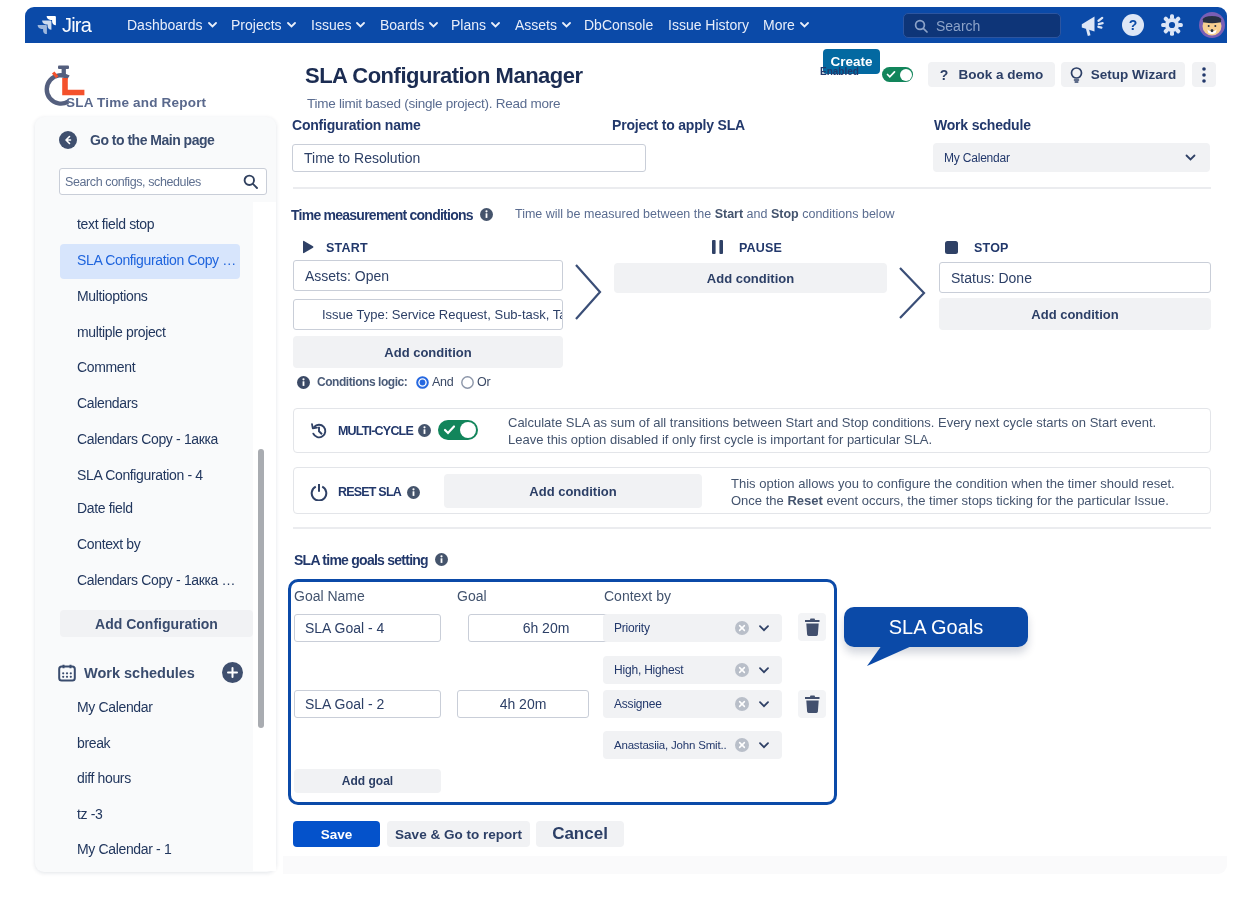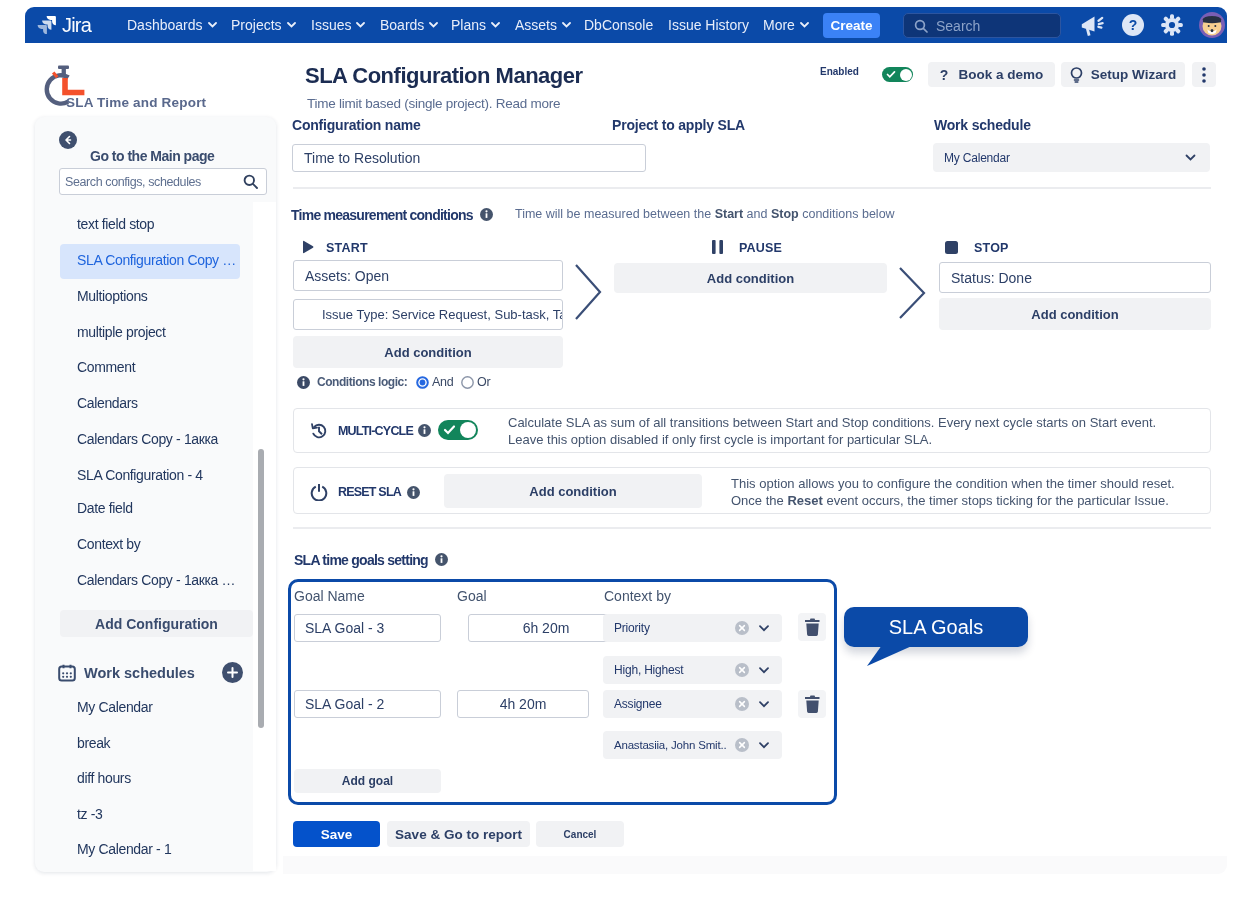--- a/index.html
+++ b/index.html
@@ -3,21 +3,21 @@
 <meta charset="utf-8">
 <style>
   html,body{margin:0;padding:0;background:#fff;}
   body{width:1255px;height:901px;overflow:hidden;font-family:"Liberation Sans",sans-serif;}
   #page{position:relative;width:1255px;height:901px;background:#fff;overflow:hidden;}
   .abs{position:absolute;}
   
   #nav{left:25px;top:7px;width:1202px;height:36px;background:#0b4aa8;border-radius:9px 9px 0 0;}
   .navitem{color:#e8eefa;font-size:14px;display:flex;align-items:center;height:36px;position:absolute;top:0;}
   .navitem svg{margin-left:5px;}
-  #create{background:#3b82f6;border-radius:4px;color:#fff;font-weight:bold;font-size:13.5px;display:flex;align-items:center;justify-content:center;}
+  #create{background:#0369a1;border-radius:4px;color:#fff;font-weight:bold;font-size:13.5px;display:flex;align-items:center;justify-content:center;margin-top:36px;}
   #navsearch{background:#0e3578;border:1px solid #2c55a0;border-radius:5px;display:flex;align-items:center;color:#8da3c9;font-size:14px;}
   
   #sidepanel{left:35px;top:117px;width:241px;height:755px;background:#f9fafb;border-radius:9px;box-shadow:0 1px 4px rgba(9,30,66,.12);}
   .sideitem{position:absolute;left:42px;font-size:14px;letter-spacing:-0.35px;color:#22375e;white-space:nowrap;}
   .lbl{font-weight:bold;font-size:14px;letter-spacing:-0.2px;color:#22386b;white-space:nowrap;}
   .inp{background:#fff;border:1px solid #c9ced8;border-radius:3px;display:flex;align-items:center;font-size:14px;color:#2c3f66;box-sizing:border-box;}
   .sel{background:#f1f2f4;border-radius:4px;display:flex;align-items:center;font-size:12px;letter-spacing:-0.2px;color:#22386b;box-sizing:border-box;}
   .gbtn{background:#f1f2f4;border-radius:4px;display:flex;align-items:center;justify-content:center;font-weight:bold;color:#2c3f66;box-sizing:border-box;}
   .card{border:1px solid #e3e5e9;border-radius:4px;background:#fff;box-sizing:border-box;}
   .divider{height:2px;background:#ebecef;}
@@ -126,21 +126,21 @@
   </svg>
   <div class="abs" style="left:66px;top:95px;font-size:13.5px;font-weight:bold;color:#59688c;letter-spacing:0.2px;">SLA Time and Report</div>
 
   <div id="sidepanel" class="abs">
 
     <div class="abs" style="left:24px;top:14px;width:18px;height:18px;border-radius:50%;background:#3f4f6e;">
       <svg width="18" height="18" viewBox="0 0 18 18">
           <path d="M10.5 5.5 L7 9 l3.5 3.5 M7.2 9 h4.3" stroke="#fff" stroke-width="1.6" fill="none" stroke-linecap="round" stroke-linejoin="round"></path>
         </svg>
     </div>
-    <div class="abs" style="left:55px;top:14px;height:18px;display:flex;align-items:center;font-size:14px;letter-spacing:-0.5px;font-weight:bold;color:#3a4c6e;margin-top:16px;">Go to the Main page</div>
+    <div class="abs" style="left:55px;top:14px;height:18px;display:flex;align-items:center;font-size:14px;letter-spacing:-0.5px;font-weight:bold;color:#3a4c6e;">Go to the Main page</div>
 
     <div class="abs inp" style="left:24px;top:51px;width:208px;height:27px;">
       <span style="margin-left:5px;font-size:12.5px;letter-spacing:-0.4px;color:#5f7090;">Search configs, schedules</span>
       <svg style="margin-left:auto;margin-right:8px" width="15" height="15" viewBox="0 0 15 15">
           <circle cx="6.3" cy="6.3" r="4.7" stroke="#31415f" stroke-width="1.9" fill="none"></circle>
           <path d="M9.9 9.9L14 14" stroke="#31415f" stroke-width="1.9" stroke-linecap="round"></path>
         </svg>
     </div>
 
     <div class="abs" style="left:218px;top:85px;width:23px;height:669px;background:#fff;"></div>
@@ -331,21 +331,21 @@
       <rect x="5.6" y="5.3" width="1.8" height="4.6" fill="#fff"></rect>
       <circle cx="6.5" cy="3.3" r="1.1" fill="#fff"></circle>
     </svg>
 
   <div class="abs" style="left:288px;top:579px;width:549px;height:226px;border:3px solid #0b4aa8;border-radius:10px;box-sizing:border-box;"></div>
   <div class="abs" style="left:294px;top:588px;font-size:14px;color:#42536e;">Goal Name</div>
   <div class="abs" style="left:457px;top:588px;font-size:14px;color:#42536e;">Goal</div>
   <div class="abs" style="left:604px;top:588px;font-size:14px;color:#42536e;">Context by</div>
 
   <div class="abs inp" style="left:294px;top:614px;width:147px;height:28px;">
-      <span style="margin-left:10px">SLA Goal - 3</span>
+      <span style="margin-left:10px">SLA Goal - 4</span>
     </div>
   <div class="abs inp" style="left:457px;top:614px;width:156px;height:28px;justify-content:center;margin-left:11px;">6h 20m</div>
   <div class="abs sel" style="left:603px;top:614px;width:179px;height:28px;">
     <span style="margin-left:11px">Priority</span>
     <svg style="margin-left:auto;margin-right:10px" width="14" height="14" viewBox="0 0 14 14">
         <circle cx="7" cy="7" r="7" fill="#b9bfc9"></circle>
         <path d="M4.6 4.6l4.8 4.8M9.4 4.6l-4.8 4.8" stroke="#fff" stroke-width="1.5" stroke-linecap="round"></path>
       </svg>
     <svg style="margin-right:13px" width="10" height="7" viewBox="0 0 10 7">
         <path d="M1 1.2l4 4 4-4" stroke="#2f4166" stroke-width="1.8" fill="none" stroke-linecap="round"></path>
@@ -399,17 +399,17 @@
   </div>
   <div class="abs gbtn" style="left:294px;top:769px;width:147px;height:24px;font-size:12px;">Add goal</div>
 
   <div class="abs" style="left:844px;top:607px;width:184px;height:40px;background:#0b4aa8;border-radius:10px;display:flex;align-items:center;justify-content:center;color:#fff;font-size:20px;box-shadow:0 6px 9px rgba(9,30,66,.18);">SLA Goals</div>
   <svg class="abs" style="left:858px;top:645px" width="60" height="22" viewBox="0 0 60 22">
       <path d="M24 0 L56 0 L9 21 Z" fill="#0b4aa8"></path>
     </svg>
 
   <div class="abs" style="left:293px;top:821px;width:87px;height:26px;background:#0452cb;border-radius:4px;display:flex;align-items:center;justify-content:center;color:#fff;font-weight:bold;font-size:13.5px;">Save</div>
   <div class="abs gbtn" style="left:387px;top:821px;width:143px;height:26px;font-size:13.5px;">Save &amp; Go to report</div>
-  <div class="abs gbtn" style="left:536px;top:821px;width:88px;height:26px;font-size:10px;">Cancel</div>
+  <div class="abs gbtn" style="left:536px;top:821px;width:88px;height:26px;font-size:17px;">Cancel</div>
 
   <div class="abs" style="left:283px;top:856px;width:944px;height:18px;background:#fafafb;border-radius:0 0 9px 0;"></div>
 
 </div>
 
 </body></html>

